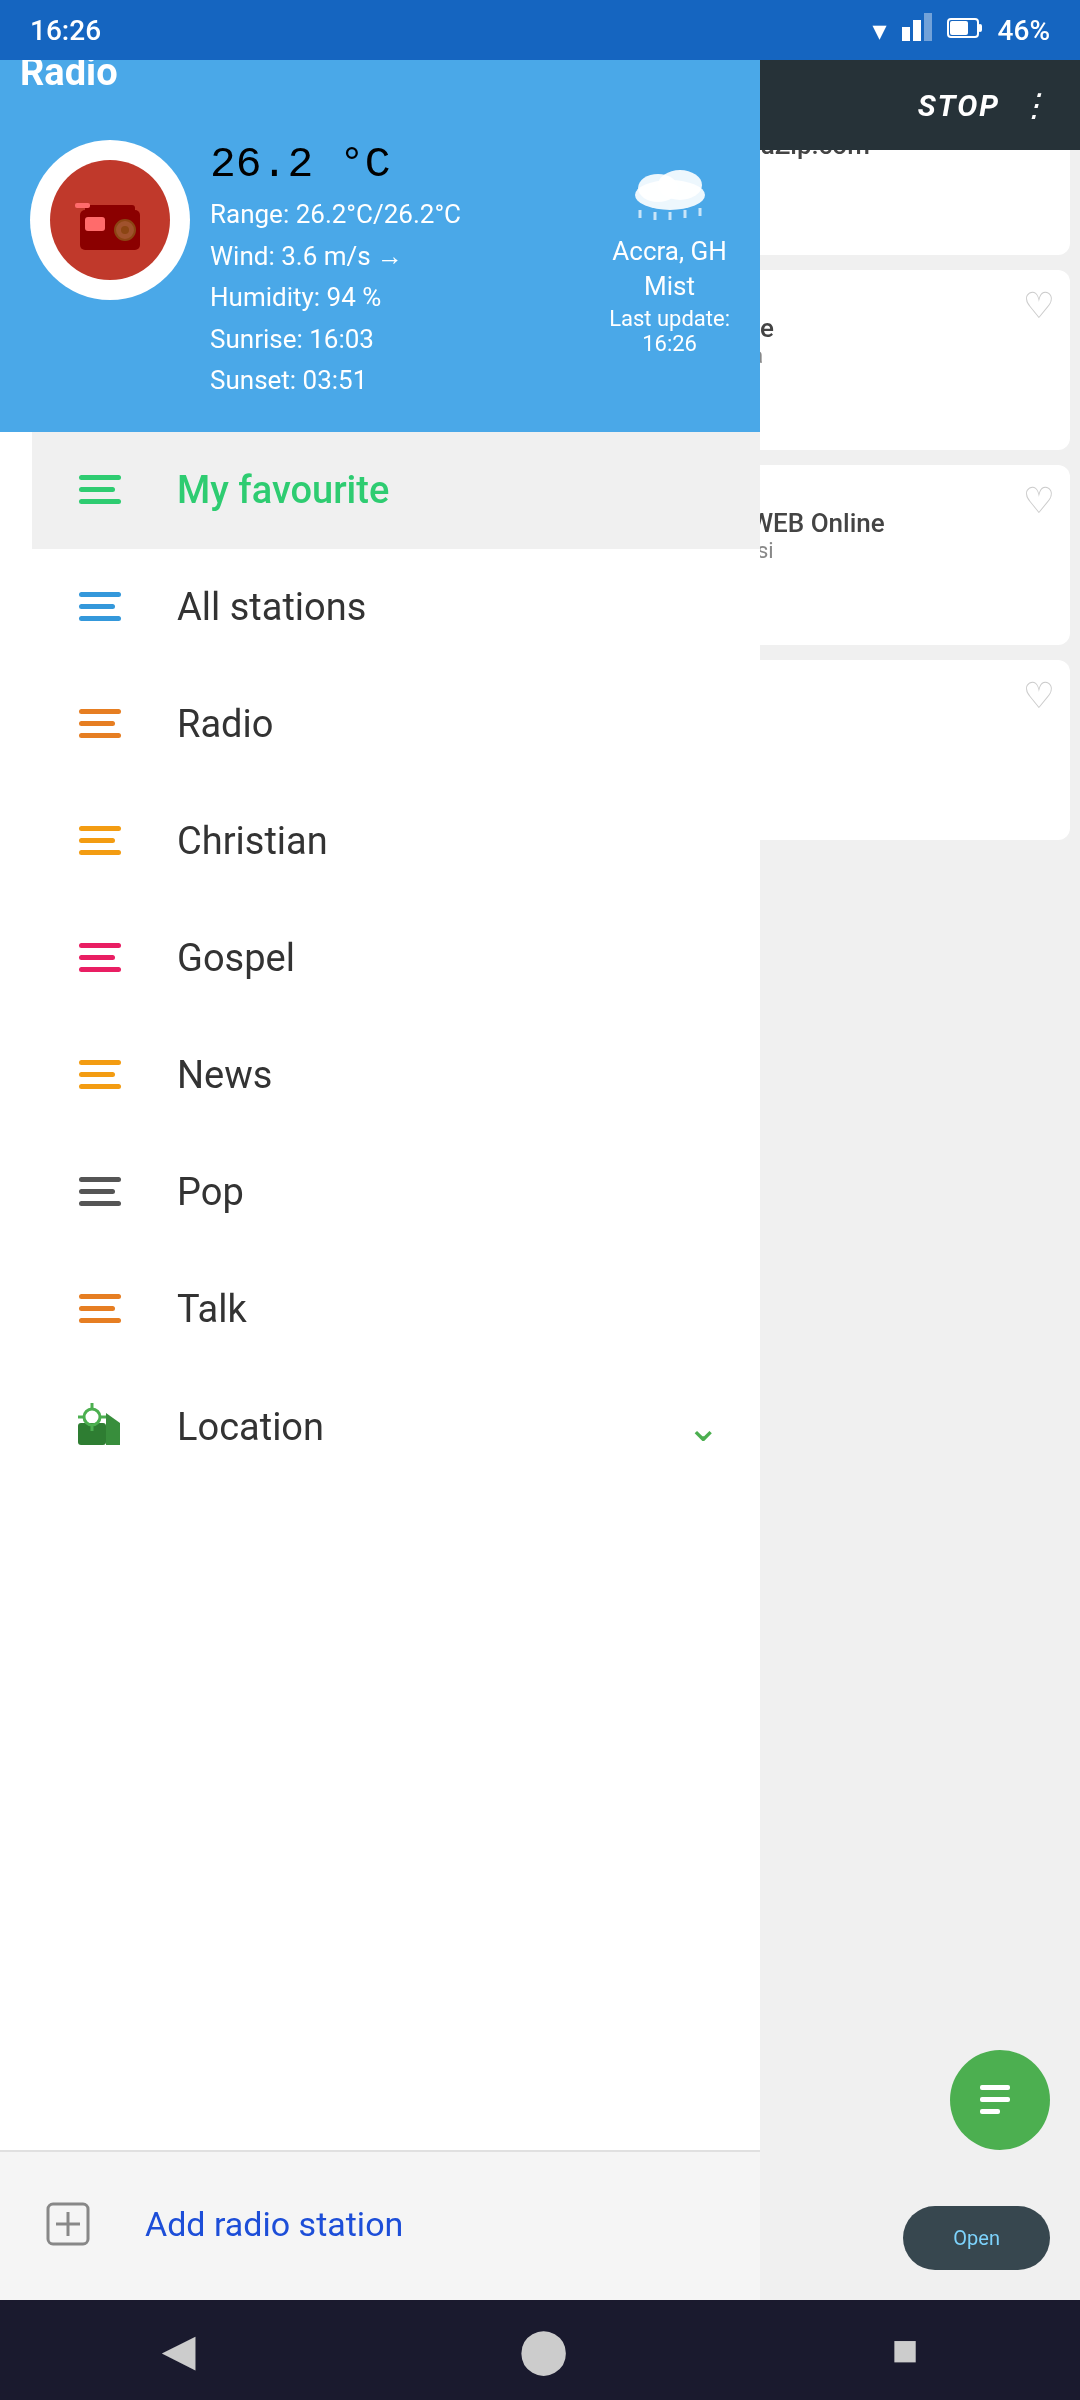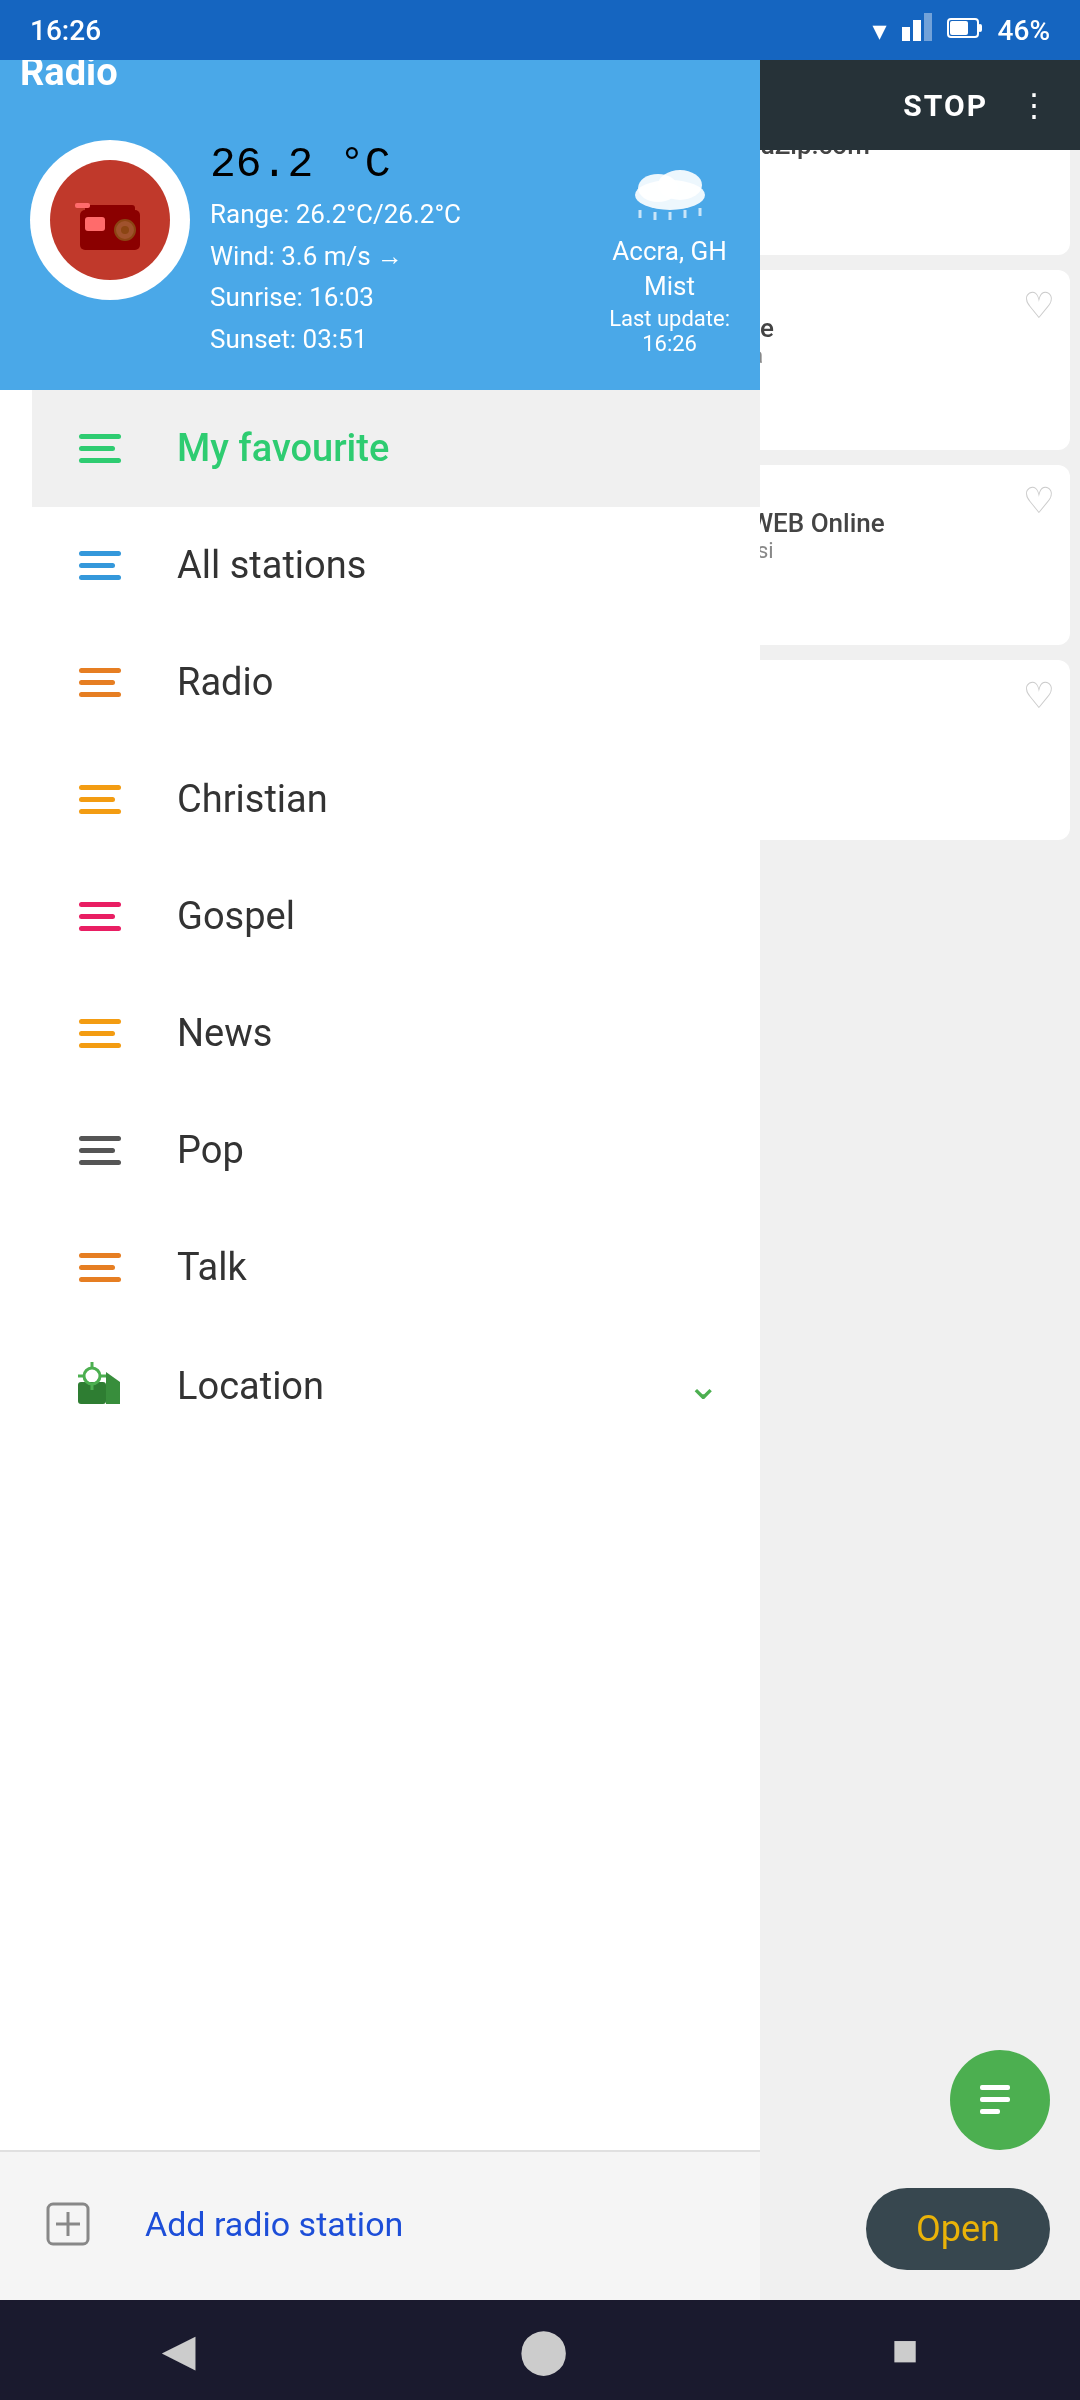--- a/index.html
+++ b/index.html
@@ -303,22 +303,23 @@
       position: absolute;
       top: 60px;
       left: 560px;
       right: 0;
       height: 90px;
       background: #263238;
       display: flex;
       align-items: center;
       justify-content: flex-end;
       padding: 0 20px;
-      gap: 20px;
+      gap: 8px;
       z-index: 20;
+      font-style: italic;
     }
     .action-btn {
       color: white;
       font-size: 32px;
       padding: 10px;
     }
     .stop-btn {
       color: white;
       font-size: 30px;
       font-weight: bold;
@@ -342,24 +343,24 @@
       color: #ccc;
       font-size: 44px;
     }
 
     
     .open-btn {
       position: absolute;
       bottom: 130px;
       right: 30px;
       background: #37474f;
-      color: #eab308;
+      color: #7dd3fc;
       border-radius: 50px;
       padding: 20px 50px;
-      font-size: 36px;
+      font-size: 20px;
       z-index: 20;
     }
 
     
     .fab-btn {
       position: absolute;
       bottom: 250px;
       right: 30px;
       width: 100px;
       height: 100px;
@@ -501,20 +502,21 @@
             <rect x="20" y="30" width="50" height="8" rx="3" fill="#8b0000"></rect>
             <rect x="10" y="28" width="15" height="5" rx="2" fill="#ff6b6b"></rect>
           </svg>
         </div>
       </div>
       <div style="flex:1; margin-left: 20px;">
         <div class="temp-big">26.2 °C</div>
         <div class="weather-info">
           <div>Range: 26.2°C/26.2°C</div>
           <div>Wind: 3.6 m/s →</div>
+          <div>Humidity: 94 %</div>
           <div>Sunrise: 16:03</div>
           <div>Sunset: 03:51</div>
         </div>
       </div>
       <div class="weather-right">
         <div class="weather-icon-cloud">
           <svg width="100" height="80" viewBox="0 0 100 80" fill="none">
             <ellipse cx="50" cy="55" rx="35" ry="15" fill="white" opacity="0.9"></ellipse>
             <ellipse cx="38" cy="48" rx="20" ry="14" fill="white" opacity="0.9"></ellipse>
             <ellipse cx="60" cy="45" rx="22" ry="15" fill="white" opacity="0.9"></ellipse>

